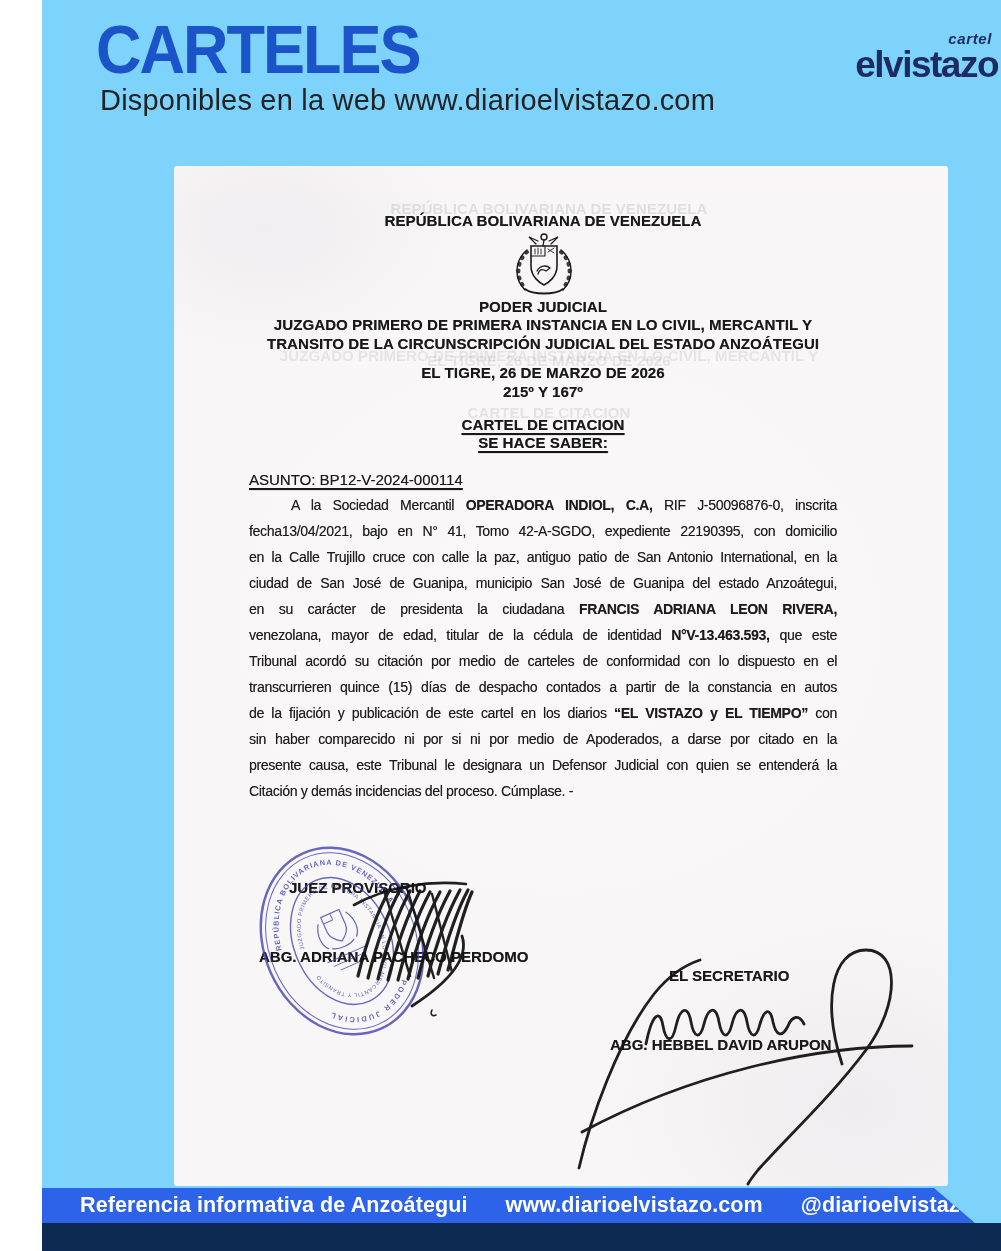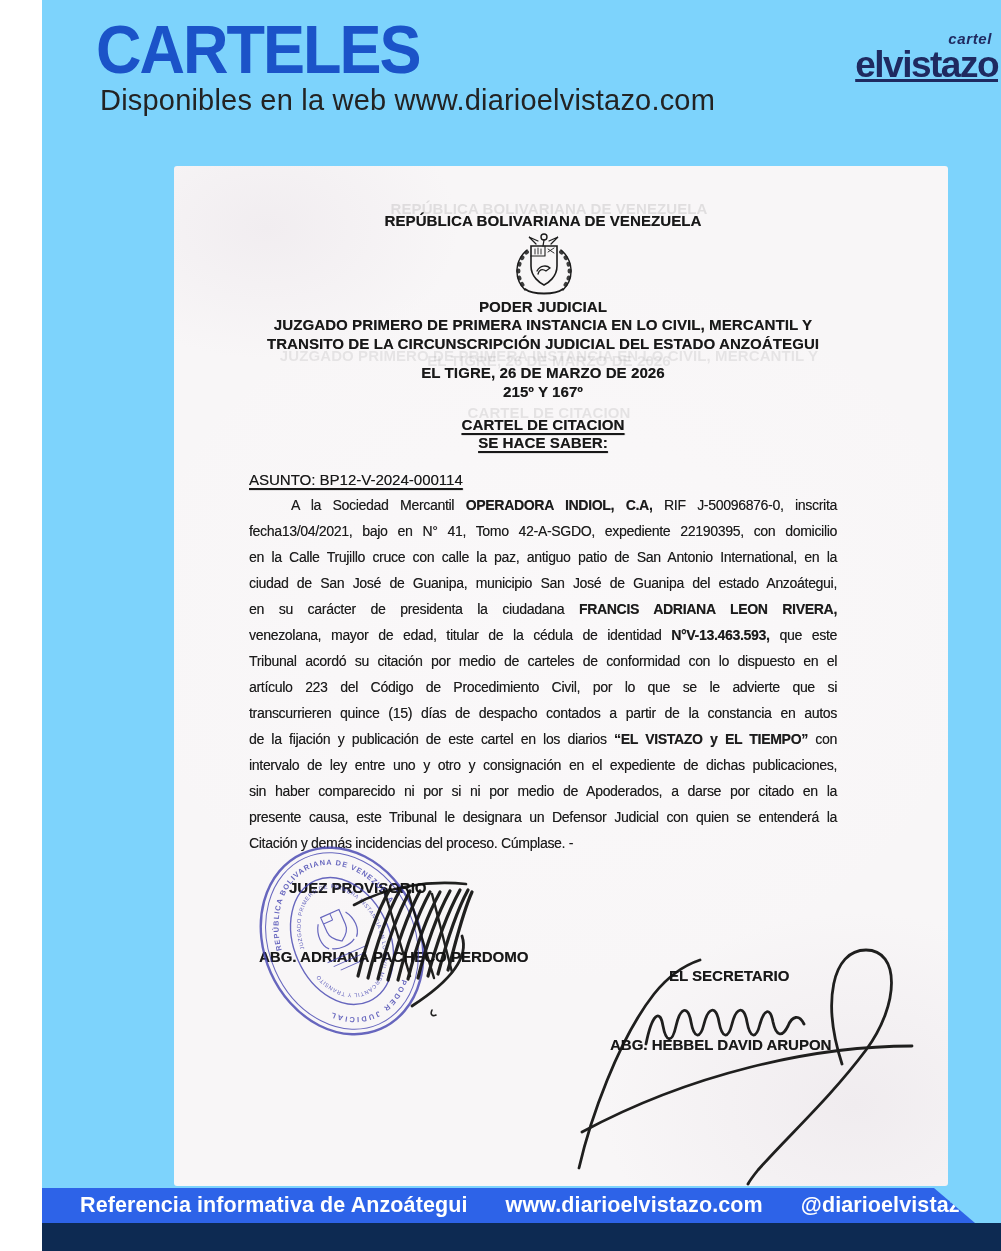--- a/index.html
+++ b/index.html
@@ -13,21 +13,21 @@
     position:absolute; left:54px; top:10px;
     font-size:63px; font-weight:700; letter-spacing:-2px;
     color:#1b53c8; transform:scale(1,1.08); transform-origin:left top;
   }
   .mast-sub {
     position:absolute; left:58px; top:84px;
     font-size:29px; font-weight:400; color:#232323; letter-spacing:0.2px;
   }
   .logo { position:absolute; left:760px; top:30px; width:196px; text-align:right; color:#1f2a60; }
   .logo-top { display:block; font-size:15px; font-weight:700; letter-spacing:0.6px; margin-right:6px; font-style:italic; }
-  .logo-main { display:block; font-size:37px; font-weight:700; letter-spacing:-1.5px; line-height:0.95;text-decoration:underline; }
+  .logo-main { display:block; font-size:37px; font-weight:700; letter-spacing:-1.5px; line-height:0.95; }
   
   .paper {
     position:absolute; left:132px; top:166px; width:774px; height:1020px;
     border-radius:3px;
     background:
       radial-gradient(ellipse 320px 220px at 12% 6%, #f1edf0 0%, rgba(241,237,240,0) 60%),
       radial-gradient(ellipse 420px 320px at 88% 92%, #f0ecef 0%, rgba(240,236,239,0) 60%),
       radial-gradient(ellipse 600px 500px at 50% 45%, #faf8f9 0%, rgba(250,248,249,0) 75%),
       #f8f6f7;
   }
@@ -112,24 +112,22 @@
   <div class="doc asunto" style="top:471px;"><span class="u">ASUNTO: BP12-V-2024-000114</span></div>
 
   <div class="body-lines">
       <div class="bline ind"><span>A la Sociedad Mercantil </span><span class="b">OPERADORA INDIOL, C.A,</span><span> RIF J-50096876-0, inscrita</span></div>
       <div class="bline"><span>fecha13/04/2021, bajo en N° 41, Tomo 42-A-SGDO, expediente 22190395, con domicilio</span></div>
       <div class="bline"><span>en la Calle Trujillo cruce con calle la paz, antiguo patio de San Antonio International, en la</span></div>
       <div class="bline"><span>ciudad de San José de Guanipa, municipio San José de Guanipa del estado Anzoátegui,</span></div>
       <div class="bline"><span>en su carácter de presidenta la ciudadana </span><span class="b">FRANCIS ADRIANA LEON RIVERA,</span></div>
       <div class="bline"><span>venezolana, mayor de edad, titular de la cédula de identidad </span><span class="b">N°V-13.463.593,</span><span> que este</span></div>
       <div class="bline"><span>Tribunal acordó su citación por medio de carteles de conformidad con lo dispuesto en el</span></div>
-      <div class="bline"><span>artículo 223 del Código de Procedimiento Civil, por lo que se le advierte que si</span></div>
       <div class="bline"><span>transcurrieren quince (15) días de despacho contados a partir de la constancia en autos</span></div>
       <div class="bline"><span>de la fijación y publicación de este cartel en los diarios </span><span class="b">“EL VISTAZO y EL TIEMPO”</span><span> con</span></div>
-      <div class="bline"><span>intervalo de ley entre uno y otro y consignación en el expediente de dichas publicaciones,</span></div>
       <div class="bline"><span>sin haber comparecido ni por si ni por medio de Apoderados, a darse por citado en la</span></div>
       <div class="bline"><span>presente causa, este Tribunal le designara un Defensor Judicial con quien se entenderá la</span></div>
       <div class="bline last"><span>Citación y demás incidencias del proceso. Cúmplase. -</span></div>
     </div>
 
   <div class="doc sig-label" style="left:247px; top:879px;">JUEZ PROVISORIO</div>
   <div class="doc sig-label" style="left:217px; top:948px;">ABG. ADRIANA PACHECO PERDOMO</div>
   <div class="doc sig-label" style="left:627px; top:967px;">EL SECRETARIO</div>
   <div class="doc sig-label" style="left:568px; top:1036px;">ABG. HEBBEL DAVID ARUPON</div>
 

